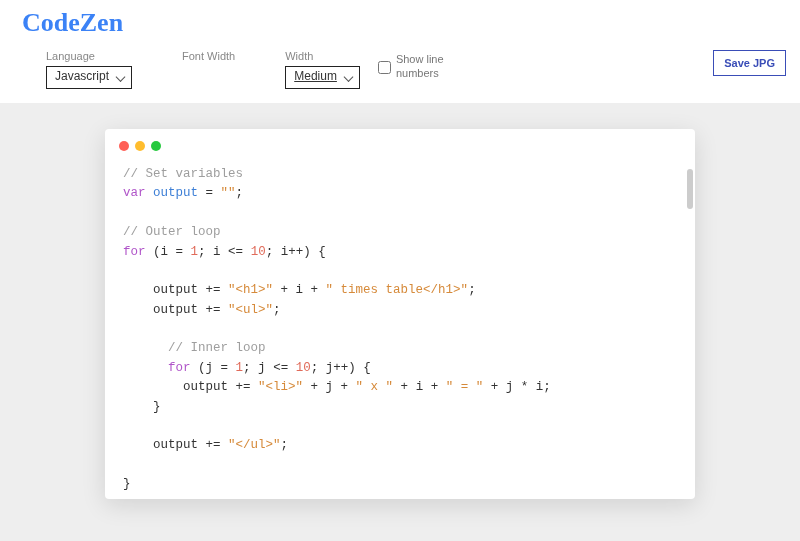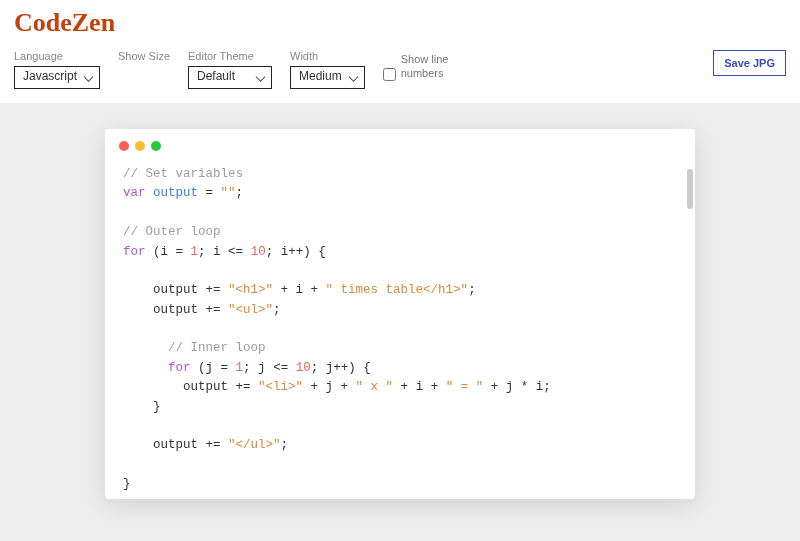--- a/index.html
+++ b/index.html
@@ -1,27 +1,27 @@
 <!DOCTYPE html>
 <html><head>
 <meta charset="utf-8">
 <style>
 * { box-sizing: border-box; margin: 0; padding: 0; }
 body { font-family: Georgia, serif; width: 800px; height: 541px; overflow: hidden; background: #fff; }
 .header { padding: 8px 14px 12px; }
-.logo { font-size: 26px; font-weight: bold; color: #c2410c; font-family: Georgia, serif; }
+.logo { font-size: 26px; font-weight: bold; color: #3b82f6; font-family: Georgia, serif; margin-left: 8px; }
 .toolbar { display: flex; gap: 18px; padding: 0 14px 14px; align-items: flex-start; font-family: -apple-system, Arial, sans-serif; }
-.field { display: flex; flex-direction: column; gap: 4px; }
+.field { display: flex; flex-direction: column; gap: 4px; margin-left: 32px; }
 .field-label { font-size: 11px; color: #888; }
 .select { position: relative; border: 1px solid #222; padding: 2px 22px 5px 8px; font-size: 12px; color: #333; background: #fff; min-width: 72px; cursor: pointer; }
 .select::after { content: ""; position: absolute; right: 7px; top: 50%; width: 6px; height: 6px; border-right: 1.5px solid #555; border-bottom: 1.5px solid #555; transform: translateY(-65%) rotate(45deg); }
 .sel-lang { min-width: 84px; }
 .sel-theme { min-width: 84px; }
-.sel-width { min-width: 72px; }
-.checkbox-wrap { display: flex; align-items: flex-end; gap: 5px; padding-top: 2px; max-width: 80px; }
+.sel-width { min-width: 72px; text-decoration: underline; }
+.checkbox-wrap { display: flex; align-items: center; gap: 5px; padding-top: 2px; max-width: 80px; }
 .checkbox-wrap input { margin-top: 2px; }
 .checkbox-wrap label { font-size: 11px; color: #777; line-height: 1.3; }
 .buttons { margin-left: auto; display: flex; flex-direction: row; gap: 4px; }
 .btn { border: 1.5px solid #3a4db7; color: #3a4db7; background: #fff; font-size: 11px; font-weight: bold; padding: 6px 10px; cursor: pointer; font-family: inherit; }
 .canvas-area { background: #eeeeee; padding: 26px 0 0; height: 440px; display: flex; justify-content: center; }
 .code-window { background: #fff; width: 590px; height: 370px; box-shadow: 0 6px 24px rgba(0,0,0,0.12); border-radius: 4px; display: flex; flex-direction: column; position: relative; }
 .traffic { display: flex; gap: 6px; padding: 12px 14px 6px; }
 .dot { width: 10px; height: 10px; border-radius: 50%; }
 .dot-r { background: #ff5f56; }
 .dot-y { background: #ffbd2e; }
@@ -41,25 +41,21 @@
 <div class="header">
   <div class="logo">CodeZen</div>
 </div>
 
 <div class="toolbar">
   <div class="field">
     <span class="field-label">Language</span>
     <div class="select sel-lang">Javascript</div>
   </div>
   <div class="field">
-    <span class="field-label">Show Size</span>
-  </div>
-  <div class="field">
-    <span class="field-label">Editor Theme</span>
-    <div class="select sel-theme">Default</div>
+    <span class="field-label">Font Width</span>
   </div>
   <div class="field">
     <span class="field-label">Width</span>
     <div class="select sel-width">Medium</div>
   </div>
   <div class="checkbox-wrap">
     <input type="checkbox" style="">
     <label>Show line numbers</label>
   </div>
   <div class="buttons">

